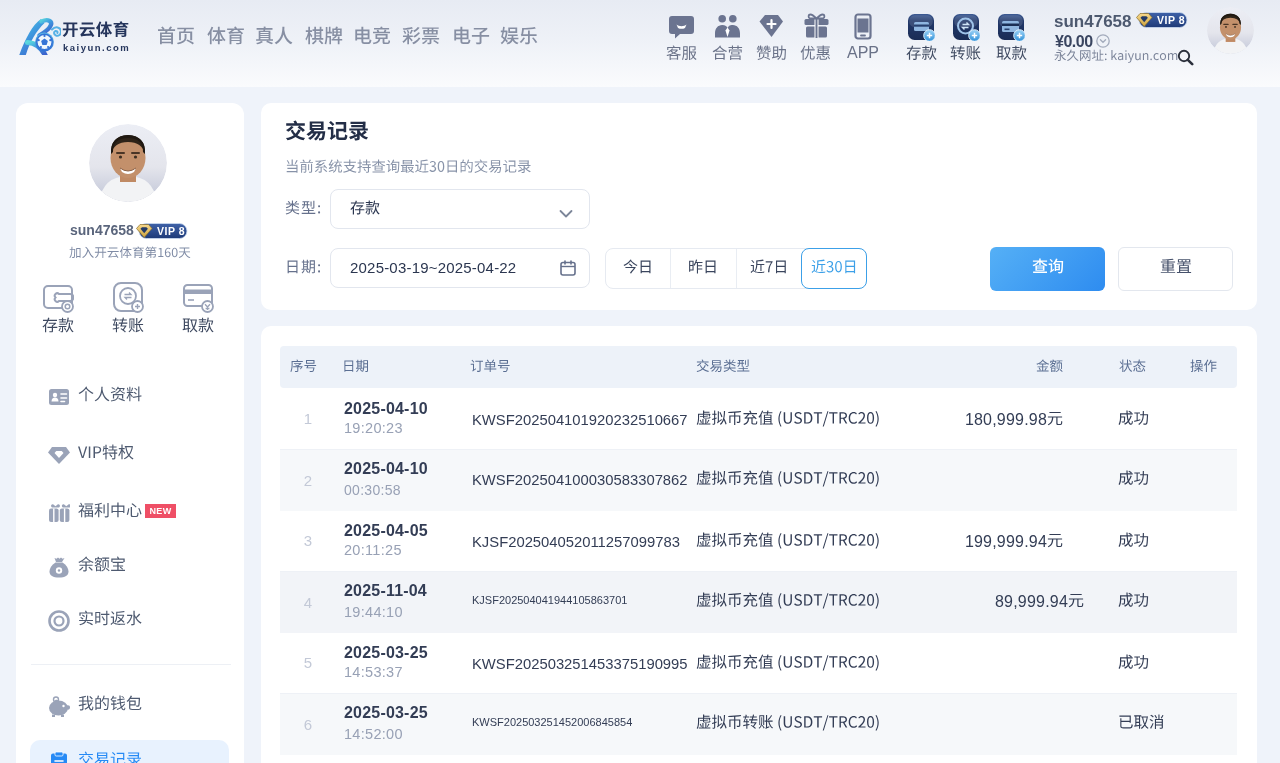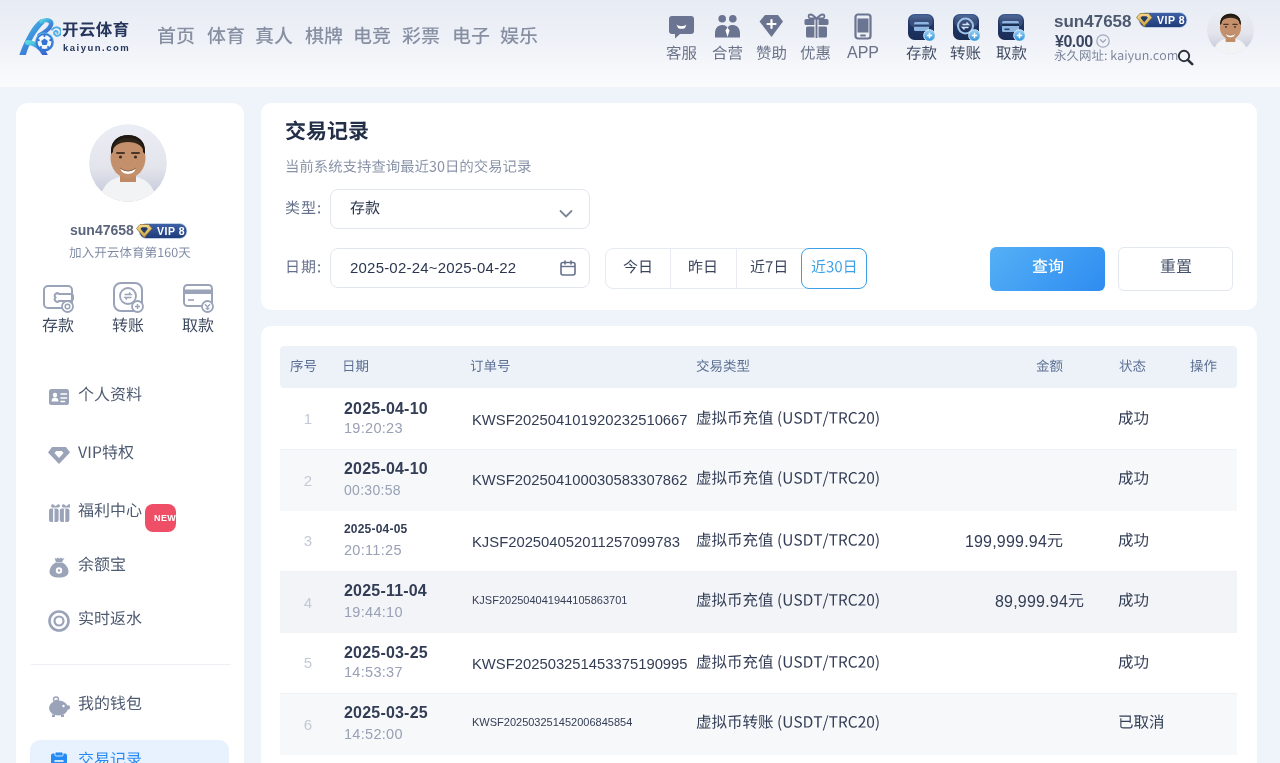--- a/index.html
+++ b/index.html
@@ -339,21 +339,21 @@
 <div class="abs" style="left:78px;top:556px"><svg width="48" height="20" viewBox="0 0 48 20">
         <path d="M10.4 11.4C11.6 12.4 13.1 13.8 13.8 14.7L14.8 14C14.1 13.1 12.5 11.7 11.3 10.8ZM4.4 10.8C3.5 12 2.2 13.2 0.9 14C1.2 14.1 1.6 14.6 1.8 14.8C3.1 13.9 4.5 12.5 5.5 11.2ZM8 0.5C6.3 2.7 3.2 4.9 0.4 6.1C0.7 6.4 1 6.8 1.2 7.1C2.1 6.7 3 6.2 3.8 5.6V6.6H7.4V8.7H1.5V9.8H7.4V13.9C7.4 14.1 7.4 14.2 7.1 14.2C6.8 14.2 5.9 14.2 4.9 14.2C5.1 14.5 5.4 15 5.4 15.4C6.7 15.4 7.5 15.3 8 15.2C8.5 15 8.7 14.6 8.7 13.9V9.8H14.6V8.7H8.7V6.6H12.2V5.5H3.9C5.4 4.6 6.8 3.4 8 2.2C10 4.3 12.2 5.7 14.8 6.9C15 6.5 15.3 6.1 15.6 5.9C12.9 4.8 10.6 3.5 8.7 1.4L9 1Z M27.1 6.2C27 11.2 26.8 13.3 23.3 14.6C23.5 14.8 23.8 15.2 23.9 15.4C27.7 14 28.1 11.5 28.1 6.2ZM27.8 12.7C28.9 13.5 30.2 14.6 30.9 15.3L31.6 14.5C30.9 13.8 29.5 12.7 28.4 12ZM24.5 4.3V11.9H25.5V5.3H29.6V11.8H30.7V4.3H27.6C27.9 3.8 28.1 3.2 28.3 2.7H31.2V1.6H24.2V2.7H27.2C27 3.2 26.8 3.8 26.6 4.3ZM19.4 0.9C19.6 1.3 19.9 1.8 20.1 2.2H17V4.6H18V3.2H22.9V4.6H24V2.2H21.3C21.1 1.7 20.8 1.1 20.5 0.7ZM18 10.4V15.2H19.1V14.7H21.9V15.2H23V10.4ZM19.1 13.7V11.3H21.9V13.7ZM18.4 7.4 19.6 8.1C18.7 8.7 17.7 9.2 16.6 9.5C16.8 9.8 17 10.3 17.1 10.6C18.3 10.1 19.5 9.5 20.6 8.6C21.6 9.2 22.6 9.8 23.2 10.2L24 9.4C23.4 9 22.4 8.4 21.4 7.9C22.2 7.1 22.9 6.2 23.3 5.2L22.7 4.8L22.4 4.8H20C20.2 4.5 20.4 4.2 20.5 3.9L19.4 3.7C18.9 4.8 18 6 16.6 7C16.9 7.1 17.2 7.5 17.3 7.7C18.2 7.2 18.8 6.5 19.4 5.8H21.8C21.5 6.4 21 6.9 20.4 7.4L19.2 6.7Z M41.8 11.3C42.7 12.1 43.8 13.1 44.4 13.6L45.2 12.9C44.7 12.4 43.5 11.4 42.7 10.7ZM38.9 0.8C39.2 1.4 39.5 2.1 39.7 2.6H33.3V6H34.5V3.8H45.4V5.8H34.6V6.9H39.3V9.4H35V10.5H39.3V13.8H33.1V14.9H47V13.8H40.6V10.5H45.1V9.4H40.6V6.9H45.4V6H46.7V2.6H41.1C40.9 2 40.4 1.2 40 0.5Z" fill="#4e5a70"></path>
       </svg></div>
 <div class="abs" style="left:48px;top:610px"><svg width="22" height="22" viewBox="0 0 22 22">
         <circle cx="11" cy="11" r="9.5" fill="none" stroke="#9aa3b8" stroke-width="2.6"></circle>
         <circle cx="11" cy="11" r="4.5" fill="none" stroke="#9aa3b8" stroke-width="2.2"></circle>
       </svg></div>
 <div class="abs" style="left:78px;top:610px"><svg width="64" height="20" viewBox="0 0 64 20">
         <path d="M8.6 12.4C10.7 13.2 12.9 14.3 14.2 15.3L14.9 14.3C13.6 13.4 11.3 12.3 9.2 11.5ZM3.8 5.2C4.7 5.7 5.7 6.5 6.2 7L7 6.2C6.5 5.6 5.4 4.9 4.6 4.4ZM2.2 7.7C3.2 8.2 4.2 9 4.7 9.5L5.5 8.6C4.9 8.1 3.9 7.3 3 6.9ZM1.4 2.5V5.7H2.6V3.6H13.3V5.7H14.6V2.5H9.1C8.9 1.9 8.4 1.1 8 0.5L6.9 0.9C7.2 1.4 7.5 2 7.7 2.5ZM1.1 10V11H6.9C6 12.6 4.4 13.6 1.3 14.3C1.6 14.5 1.9 15 2 15.3C5.6 14.5 7.4 13.1 8.3 11H15V10H8.7C9.1 8.4 9.2 6.6 9.3 4.4H8C8 6.7 7.9 8.5 7.4 10Z M23.6 6.8C24.4 8.1 25.5 9.8 26 10.8L27.1 10.1C26.5 9.2 25.4 7.5 24.6 6.3ZM21.2 7.6V11.3H18.4V7.6ZM21.2 6.6H18.4V3.1H21.2ZM17.3 2V13.7H18.4V12.4H22.3V2ZM28.2 0.7V3.8H23V5H28.2V13.6C28.2 13.9 28.1 14 27.8 14C27.4 14 26.2 14 25 14C25.2 14.3 25.4 14.9 25.4 15.2C27 15.2 28.1 15.2 28.6 15C29.2 14.8 29.4 14.4 29.4 13.6V5H31.4V3.8H29.4V0.7Z M33.2 1.8C33.9 2.6 34.9 3.8 35.4 4.4L36.4 3.7C35.9 3.1 34.9 2 34.1 1.2ZM36 6.6H32.8V7.7H34.8V12.3C34.1 12.6 33.3 13.2 32.5 14L33.3 15.1C34 14.2 34.8 13.3 35.3 13.3C35.6 13.3 36.2 13.8 36.9 14.1C38 14.8 39.4 14.9 41.4 14.9C43 14.9 45.8 14.8 47 14.8C47 14.4 47.2 13.8 47.4 13.5C45.8 13.7 43.3 13.8 41.4 13.8C39.6 13.8 38.2 13.7 37.1 13.1C36.6 12.9 36.3 12.6 36 12.4ZM39.7 7.5C40.5 8.2 41.4 8.9 42.3 9.6C41.2 10.6 40 11.3 38.8 11.8C39 12 39.3 12.5 39.4 12.8C40.8 12.2 42 11.5 43.2 10.4C44.1 11.3 45 12.1 45.6 12.8L46.5 11.9C45.9 11.3 45 10.4 43.9 9.6C45 8.4 45.8 6.8 46.3 5L45.6 4.7L45.4 4.8H39.3V2.8C42 2.7 44.9 2.4 46.9 1.9L45.9 0.9C44.1 1.4 40.9 1.7 38.2 1.8V5.3C38.2 7.3 38 9.9 36.4 11.8C36.7 12 37.2 12.3 37.4 12.5C38.9 10.7 39.3 7.9 39.3 5.8H44.9C44.4 7 43.8 8 43.1 8.8C42.2 8.1 41.3 7.4 40.5 6.8Z M49.1 4.7V6H53.1C52.3 9.1 50.7 11.5 48.6 12.9C48.9 13 49.4 13.5 49.6 13.8C51.9 12.2 53.7 9.2 54.5 5L53.7 4.7L53.5 4.7ZM61.1 3.6C60.3 4.7 59 6.2 58 7.2C57.5 6.3 57 5.4 56.7 4.5V0.7H55.4V13.7C55.4 14 55.3 14.1 55 14.1C54.8 14.1 54 14.1 53 14.1C53.2 14.4 53.4 15 53.5 15.4C54.7 15.4 55.5 15.3 56 15.1C56.5 14.9 56.7 14.5 56.7 13.7V7C58.1 9.9 60.2 12.4 62.7 13.7C62.9 13.3 63.3 12.8 63.6 12.6C61.7 11.7 59.9 10 58.6 8C59.7 7.1 61.1 5.6 62.2 4.4Z" fill="#4e5a70"></path>
       </svg></div>
-<div class="abs flex" style="left:145px;top:504px;width:31px;height:28px;background:#ef4f66;border-radius:8px;justify-content:flex-end">
+<div class="abs flex" style="left:145px;top:504px;width:31px;height:14px;background:#ef4f66;border-radius:0;justify-content:center">
       <span style="font-size:9px;font-weight:bold;color:#fff;letter-spacing:0.3px">NEW</span>
     </div>
 <div class="abs" style="left:31px;top:664px;width:200px;height:1px;background:#edf0f5"></div>
 <div class="abs" style="left:48px;top:695px"><svg width="22" height="22" viewBox="0 0 22 22">
         <ellipse cx="10.5" cy="13" rx="9.5" ry="7.5" fill="#9aa3b8"></ellipse>
         <path d="M19 10.5c2-.5 3 .5 3 2s-1 2.5-3 2z" fill="#9aa3b8"></path>
         <path d="M4 19.5h3v2.5H4zM13 19.5h3v2.5h-3z" fill="#9aa3b8"></path>
         <path d="M6 6.5c1-2.5 4-2.5 5 0z" fill="#9aa3b8"></path>
         <circle cx="8" cy="4.5" r="2.5" fill="none" stroke="#9aa3b8" stroke-width="1.4"></circle>
         <circle cx="15.5" cy="11" r="1.2" fill="#fff"></circle>
@@ -384,21 +384,21 @@
 <div class="abs" style="left:350px;top:200px"><svg width="30" height="19" viewBox="0 0 30 19">
         <path d="M9.2 8V9.2H5V10.3H9.2V13C9.2 13.3 9.2 13.3 8.9 13.3C8.6 13.3 7.7 13.3 6.7 13.3C6.9 13.6 7 14.1 7.1 14.4C8.4 14.4 9.2 14.4 9.7 14.2C10.2 14 10.3 13.7 10.3 13.1V10.3H14.4V9.2H10.3V8.3C11.4 7.6 12.6 6.7 13.4 5.8L12.7 5.3L12.5 5.3H6.3V6.4H11.4C10.8 7 9.9 7.6 9.2 8ZM5.8 0.6C5.6 1.2 5.4 1.9 5.1 2.6H0.9V3.6H4.7C3.7 5.7 2.3 7.6 0.5 8.9C0.6 9.2 0.9 9.7 1 10C1.7 9.5 2.3 9 2.8 8.4V14.4H4V7C4.7 6 5.4 4.8 5.9 3.6H14.1V2.6H6.4C6.6 2 6.8 1.4 6.9 0.9Z M16.9 9.9C16.5 11 16 12.1 15.5 12.9C15.7 13 16.2 13.2 16.4 13.4C16.9 12.5 17.4 11.3 17.8 10.2ZM20.6 10.3C21.1 11 21.5 12.1 21.8 12.7L22.6 12.3C22.4 11.7 21.9 10.7 21.5 9.9ZM25.2 5.5V6.2C25.2 8.2 24.9 11.3 22.3 13.7C22.5 13.8 22.9 14.2 23.1 14.4C24.6 13 25.4 11.5 25.8 9.9C26.4 11.9 27.4 13.5 28.8 14.4C29 14.1 29.3 13.7 29.6 13.5C27.8 12.5 26.7 10.2 26.2 7.6C26.2 7.1 26.2 6.6 26.2 6.2V5.5ZM18.7 0.6V2H15.8V3H18.7V4.3H16.1V5.2H22.4V4.3H19.8V3H22.7V2H19.8V0.6ZM15.6 8.4V9.4H18.7V13.2C18.7 13.3 18.7 13.4 18.5 13.4C18.3 13.4 17.8 13.4 17.2 13.4C17.3 13.7 17.5 14.1 17.5 14.4C18.4 14.4 18.9 14.4 19.3 14.2C19.7 14 19.8 13.7 19.8 13.2V9.4H22.8V8.4ZM24 0.6C23.7 3 23.2 5.2 22.2 6.7V6.3H16.3V7.3H22.2V6.8C22.5 7 22.9 7.3 23.1 7.5C23.6 6.6 24 5.5 24.4 4.3H28C27.8 5.3 27.5 6.4 27.2 7.1L28.2 7.4C28.6 6.4 29 4.8 29.3 3.5L28.5 3.3L28.4 3.3H24.6C24.8 2.5 25 1.6 25.1 0.8Z" fill="#2b3650"></path>
       </svg></div>
 <div class="abs" style="left:559px;top:205px"><svg width="14" height="10" viewBox="0 0 14 10">
         <path d="M1.5 2l5.5 5.5L12.5 2" fill="none" stroke="#7c8699" stroke-width="1.8" stroke-linecap="round" stroke-linejoin="round"></path>
       </svg></div>
 <div class="abs" style="left:285px;top:259px"><svg width="37" height="19" viewBox="0 0 37 19">
         <path d="M3.8 7.9H11.3V12.1H3.8ZM3.8 6.8V2.7H11.3V6.8ZM2.6 1.6V14.2H3.8V13.3H11.3V14.2H12.5V1.6Z M18.7 11.1C18.2 12.1 17.4 13.1 16.6 13.7C16.9 13.9 17.3 14.2 17.5 14.4C18.3 13.6 19.2 12.5 19.7 11.4ZM20.8 11.5C21.4 12.2 22.1 13.2 22.4 13.8L23.3 13.3C23 12.7 22.3 11.7 21.7 11.1ZM28.8 2.4V4.8H25.8V2.4ZM24.7 1.3V6.8C24.7 9 24.6 11.8 23.3 13.8C23.6 13.9 24 14.3 24.2 14.5C25.1 13 25.5 11.1 25.7 9.3H28.8V12.9C28.8 13.2 28.7 13.2 28.5 13.3C28.3 13.3 27.5 13.3 26.7 13.2C26.9 13.5 27.1 14 27.1 14.3C28.2 14.3 28.9 14.3 29.3 14.1C29.8 13.9 29.9 13.6 29.9 13V1.3ZM28.8 5.8V8.3H25.7C25.8 7.8 25.8 7.3 25.8 6.8V5.8ZM21.8 0.8V2.6H19.1V0.8H18.1V2.6H16.8V3.6H18.1V9.7H16.6V10.7H24V9.7H22.9V3.6H24V2.6H22.9V0.8ZM19.1 3.6H21.8V4.9H19.1ZM19.1 5.8H21.8V7.3H19.1ZM19.1 8.2H21.8V9.7H19.1Z M34.1 7.3C34.6 7.3 35.1 6.9 35.1 6.3C35.1 5.7 34.6 5.2 34.1 5.2C33.5 5.2 33.1 5.7 33.1 6.3C33.1 6.9 33.5 7.3 34.1 7.3ZM34.1 13.4C34.6 13.4 35.1 13 35.1 12.4C35.1 11.7 34.6 11.3 34.1 11.3C33.5 11.3 33.1 11.7 33.1 12.4C33.1 13 33.5 13.4 34.1 13.4Z" fill="#66718c"></path>
       </svg></div>
 <div class="abs" style="left:330px;top:248px;width:260px;height:40px;background:#fff;border:1px solid #e2e6ee;border-radius:8px"></div>
-<div class="abs" style="left:350px;top:259px;font-size:15px;color:#2b3650;letter-spacing:0.2px">2025-02-24~2025-04-22</div>
+<div class="abs" style="left:350px;top:259px;font-size:15px;color:#2b3650;letter-spacing:0.2px">2025-03-19~2025-04-22</div>
 <div class="abs" style="left:560px;top:260px"><svg width="16" height="16" viewBox="0 0 16 16">
         <rect x="1" y="2.5" width="14" height="12.5" rx="2" fill="none" stroke="#66718c" stroke-width="1.6"></rect>
     <path d="M1 6.5h14" stroke="#66718c" stroke-width="1.4"></path>
         <path d="M5 1v3M11 1v3" stroke="#66718c" stroke-width="1.6" stroke-linecap="round"></path>
       </svg></div>
 <div class="abs" style="left:605px;top:248px;width:262px;height:41px;background:#fff;border:1px solid #e6eaf1;border-radius:8px"></div>
 <div class="abs" style="left:623px;top:259px"><svg width="30" height="19" viewBox="0 0 30 19">
         <path d="M5.8 5.2C6.8 5.9 8.1 7 8.7 7.7L9.5 6.9C8.9 6.2 7.6 5.2 6.6 4.5ZM2.4 8V9.1H10.8C9.8 10.5 8.2 12.4 6.9 13.9L8.1 14.4C9.7 12.5 11.6 10 12.9 8.3L12 7.9L11.8 8ZM7.4 0.5C5.9 2.8 3.2 4.9 0.5 6.1C0.9 6.3 1.2 6.8 1.4 7.1C3.7 5.9 5.9 4.2 7.5 2.3C9.2 4.1 11.6 6 13.6 7C13.8 6.7 14.2 6.2 14.5 6C12.3 5 9.7 3.2 8.2 1.4L8.5 1Z M18.8 7.9H26.3V12.1H18.8ZM18.8 6.8V2.7H26.3V6.8ZM17.6 1.6V14.2H18.8V13.3H26.3V14.2H27.5V1.6Z" fill="#3b465e"></path>
       </svg></div>
 <div class="abs" style="left:688px;top:259px"><svg width="30" height="19" viewBox="0 0 30 19">
@@ -453,37 +453,43 @@
       </defs>
     </svg>
 <div class="abs" style="left:280px;top:449px;width:957px;height:1px;background:#eef1f6"></div>
 <div class="abs" style="left:300px;top:410px;width:16px;text-align:center;font-size:15px;color:#c3c9d7">1</div>
 <div class="abs" style="left:344px;top:400px;font-size:16px;font-weight:bold;color:#333d55;letter-spacing:0.2px">2025-04-10</div>
 <div class="abs" style="left:344px;top:420px;font-size:14.5px;color:#98a1b5;letter-spacing:0.3px">19:20:23</div>
 <div class="abs" style="left:472px;top:412px;font-size:14.8px;color:#333d55">KWSF202504101920232510667</div>
 <svg class="abs" style="left:696px;top:410px" width="185" height="20" viewBox="0 0 185 20">
       <use href="#ptype" fill="#333d55"></use>
     </svg>
+<div class="abs flex" style="left:863px;top:410px;width:200px;justify-content:flex-end">
+      <span style="font-size:16px;color:#333d55;letter-spacing:0.2px">180,999.98</span>
+      <svg width="16" height="20" viewBox="0 0 16 20">
+        <path d="M2.4 1.9V3H13.7V1.9ZM0.9 6.4V7.6H5C4.8 10.5 4.2 13.1 0.8 14.4C1 14.6 1.4 15 1.5 15.3C5.2 13.8 6 11 6.3 7.6H9.3V13.3C9.3 14.7 9.7 15.1 11.2 15.1C11.5 15.1 13.2 15.1 13.5 15.1C14.9 15.1 15.2 14.3 15.3 11.6C15 11.5 14.5 11.3 14.2 11C14.1 13.5 14 13.9 13.4 13.9C13 13.9 11.6 13.9 11.3 13.9C10.7 13.9 10.5 13.8 10.5 13.3V7.6H15.1V6.4Z" fill="#333d55"></path>
+      </svg>
+    </div>
 <svg class="abs" style="left:1118px;top:410px" width="32" height="20" viewBox="0 0 32 20">
       <use href="#pok" fill="#333d55"></use>
     </svg>
 <div class="abs" style="left:280px;top:450px;width:957px;height:61px;background:#f6f8fa"></div>
 <div class="abs" style="left:300px;top:472px;width:16px;text-align:center;font-size:15px;color:#c3c9d7">2</div>
 <div class="abs" style="left:344px;top:460px;font-size:16px;font-weight:bold;color:#333d55;letter-spacing:0.2px">2025-04-10</div>
 <div class="abs" style="left:344px;top:482px;font-size:14px;color:#98a1b5;letter-spacing:0.3px">00:30:58</div>
 <div class="abs" style="left:472px;top:472px;font-size:14.8px;color:#333d55">KWSF202504100030583307862</div>
 <svg class="abs" style="left:696px;top:470px" width="185" height="20" viewBox="0 0 185 20">
       <use href="#ptype" fill="#333d55"></use>
     </svg>
 <svg class="abs" style="left:1118px;top:470px" width="32" height="20" viewBox="0 0 32 20">
       <use href="#pok" fill="#333d55"></use>
     </svg>
 <div class="abs" style="left:280px;top:571px;width:957px;height:1px;background:#eef1f6"></div>
 <div class="abs" style="left:300px;top:532px;width:16px;text-align:center;font-size:15px;color:#c3c9d7">3</div>
-<div class="abs" style="left:344px;top:522px;font-size:12px;font-weight:bold;color:#333d55;letter-spacing:0.2px">2025-04-05</div>
+<div class="abs" style="left:344px;top:522px;font-size:16px;font-weight:bold;color:#333d55;letter-spacing:0.2px">2025-04-05</div>
 <div class="abs" style="left:344px;top:542px;font-size:14.5px;color:#98a1b5;letter-spacing:0.3px">20:11:25</div>
 <div class="abs" style="left:472px;top:534px;font-size:14.8px;color:#333d55">KJSF202504052011257099783</div>
 <svg class="abs" style="left:696px;top:532px" width="185" height="20" viewBox="0 0 185 20">
       <use href="#ptype" fill="#333d55"></use>
     </svg>
 <div class="abs flex" style="left:863px;top:532px;width:200px;justify-content:flex-end">
       <span style="font-size:16px;color:#333d55;letter-spacing:0.2px">199,999.94</span>
       <svg width="16" height="20" viewBox="0 0 16 20">
         <path d="M2.4 1.9V3H13.7V1.9ZM0.9 6.4V7.6H5C4.8 10.5 4.2 13.1 0.8 14.4C1 14.6 1.4 15 1.5 15.3C5.2 13.8 6 11 6.3 7.6H9.3V13.3C9.3 14.7 9.7 15.1 11.2 15.1C11.5 15.1 13.2 15.1 13.5 15.1C14.9 15.1 15.2 14.3 15.3 11.6C15 11.5 14.5 11.3 14.2 11C14.1 13.5 14 13.9 13.4 13.9C13 13.9 11.6 13.9 11.3 13.9C10.7 13.9 10.5 13.8 10.5 13.3V7.6H15.1V6.4Z" fill="#333d55"></path>
       </svg>

